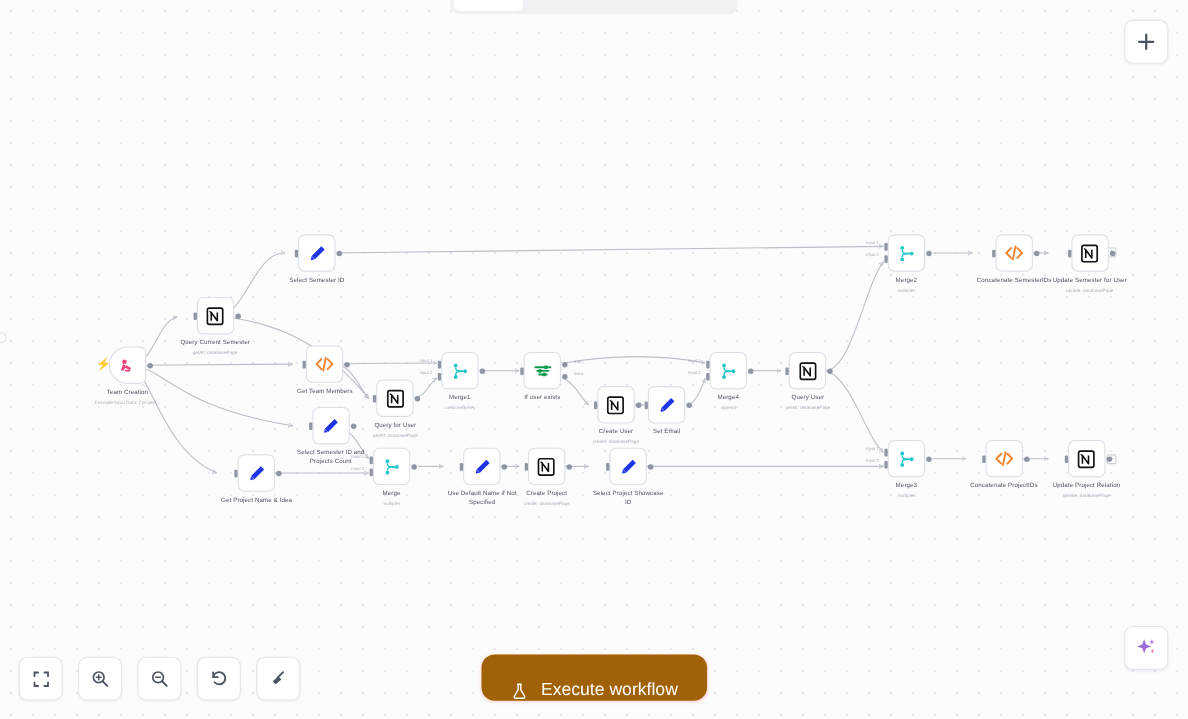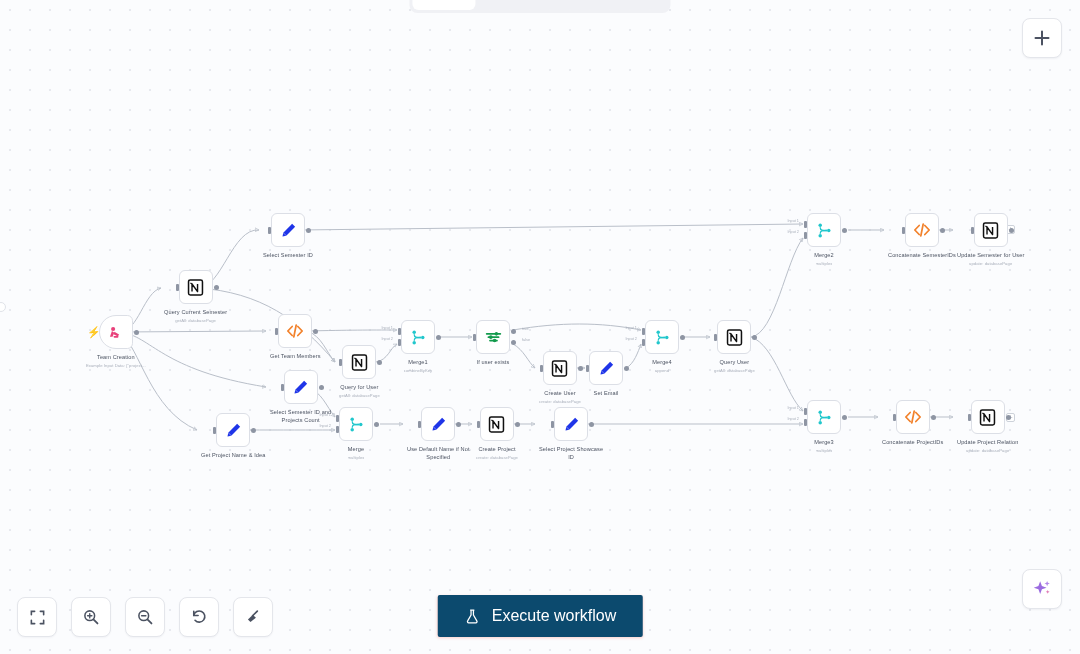--- a/index.html
+++ b/index.html
@@ -65,27 +65,27 @@
     border: 1px solid #e4e6eb;
     border-radius: 8px;
     display: flex; align-items: center; justify-content: center;
     box-shadow: 0 1px 2px rgba(20,25,40,.04);
   }
 
   
   #execute-workflow-button {
     position: absolute; left: 50%; transform: translateX(-50%);
     bottom: 17px;
-    background: #0c4a6e;
+    background: #a16207;
     color: #ffffff;
     border: none;
-    border-radius: 2px;
+    border-radius: 12px;
     height: 42px;
     padding: 0 26px;
-    display: flex; align-items: center; gap: 11px;
+    display: flex; align-items: flex-end; gap: 11px;
     font-size: 16px;
     font-family: "Liberation Sans", sans-serif;
     box-shadow: 0 1px 3px rgba(255,109,90,.3);
     z-index: 30;
   }
 
   
   .node {
     position: absolute;
     display: flex; flex-direction: column; align-items: center;

